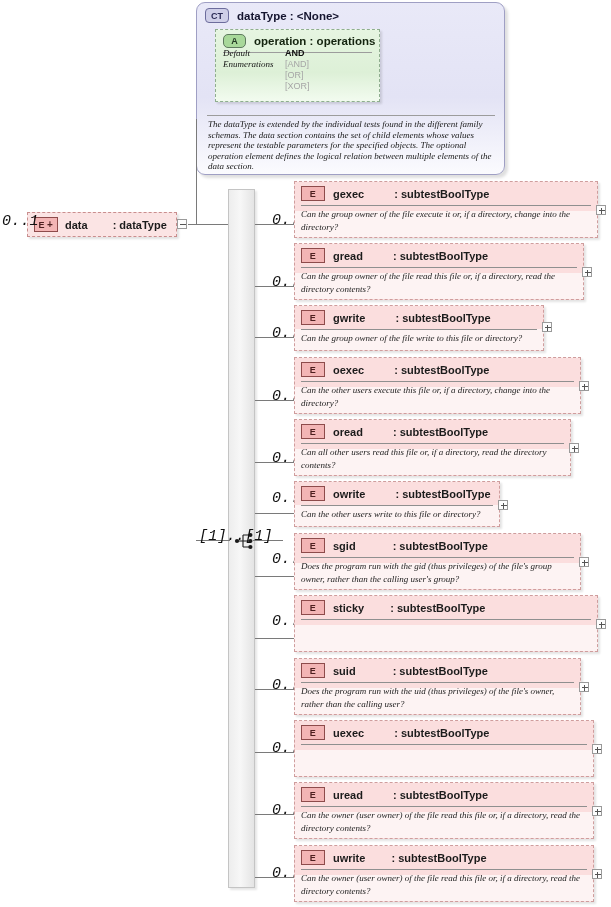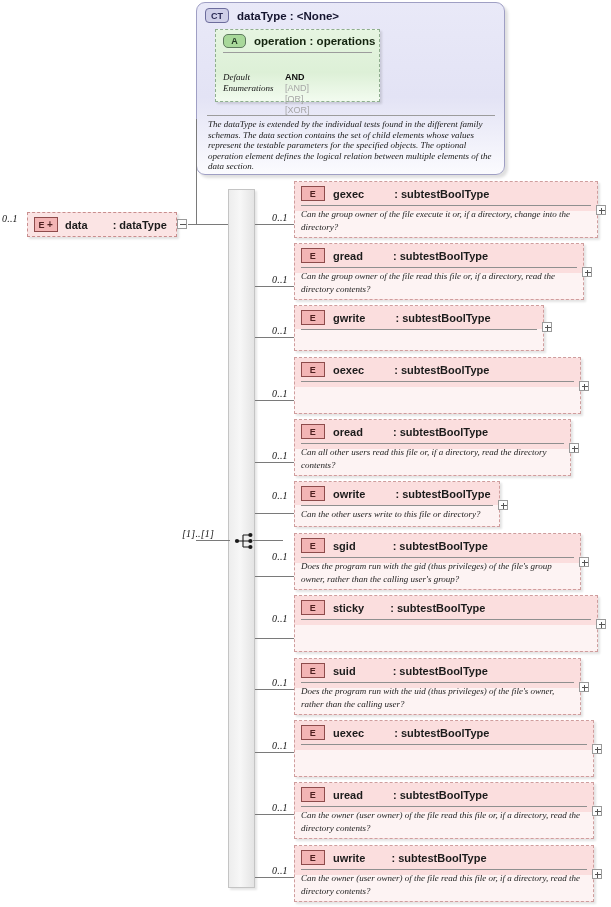--- a/index.html
+++ b/index.html
@@ -9,22 +9,22 @@
     -webkit-font-smoothing:antialiased;
   }
   .canvas{position:absolute;left:0;top:0;width:611px;height:907px;}
 
   
   .ln-h{position:absolute;height:0;border-top:1px solid #7a7a7a;}
   .ln-v{position:absolute;width:0;border-left:1px solid #7a7a7a;}
 
   
   .occ{
-    position:absolute;font-style:italic;font-size:10px;color:#111;
-    font-family:Liberation Serif, serif;letter-spacing:.2px;
+    position:absolute;font-style:italic;font-size:15px;color:#111;
+    font-family:Liberation Mono, monospace;letter-spacing:.2px;
     white-space:nowrap;
   }
 
   
   .exp{
     position:absolute;width:10px;height:10px;background:#fdfdfd;
     border:1px solid #9a9a9a;box-sizing:border-box;
   }
   .exp::before{
     content:"";position:absolute;left:2px;top:4px;width:6px;height:0;
@@ -87,21 +87,21 @@
   }
   .attr-head{position:absolute;left:7px;top:4px;display:flex;align-items:center;gap:8px;}
   .badge-a{
     display:flex;align-items:center;justify-content:center;
     width:23px;height:14px;border:1px solid #5e7a5e;border-radius:5px;
     background:#a8d89a;font-size:9px;font-weight:bold;color:#243a24;
     font-family:"Liberation Sans",sans-serif;box-sizing:border-box;
   }
   .attr-label{font-size:11.5px;font-weight:bold;color:#14240f;white-space:nowrap;}
   .attr-rule{position:absolute;left:7px;right:7px;top:22px;border-top:1px solid #9c9c9c;}
-  .attr-rows{position:absolute;left:7px;top:42px;}
+  .attr-rows{position:absolute;left:7px;top:18px;}
   .attr-row{display:flex;align-items:flex-start;line-height:11px;height:11px;}
   .attr-key{
     width:62px;flex:none;font-style:italic;font-size:9px;color:#141414;
     font-family:"Liberation Serif","DejaVu Serif",serif;
   }
   .attr-val{font-size:9px;font-weight:bold;color:#111;font-family:"Liberation Sans",sans-serif;text-align:right;}
   .attr-enum{font-size:9px;color:#a6a6a6;font-family:"Liberation Sans",sans-serif;}
 
   
   .ct-doc-rule{position:absolute;border-top:1px solid #9c9c9c;}
@@ -198,21 +198,21 @@
   <div class="ln-h" style="left:196px;top:540px;width:34px;"></div>
   <div class="ln-h" style="left:253px;top:540px;width:30px;"></div>
 
   <svg class="seq-icon" style="left:234px;top:530px;" width="22" height="22" viewBox="0 0 22 22">
     <path d="M3 11 H9 M9 5 H15 M9 11 H15 M9 17 H15 M9 5 V17" stroke="#1a1a1a" stroke-width="1.1" fill="none"></path>
     <circle cx="3" cy="11" r="2.1" fill="#1a1a1a"></circle>
     <circle cx="16.4" cy="5" r="2.1" fill="#1a1a1a"></circle>
     <circle cx="16.4" cy="11" r="2.1" fill="#1a1a1a"></circle>
     <circle cx="16.4" cy="17" r="2.1" fill="#1a1a1a"></circle>
   </svg>
-  <div class="occ" style="left:182px;top:528px;">[1]..[1]</div>
+  <div class="occ" style="left:199px;top:528px;">[1]..[1]</div>
 
   <div class="ln-h" style="left:255px;top:224px;width:39px;"></div>
   <div class="occ" style="left:272px;top:212px;">0..1</div>
   <div class="child" style="left:294px;top:181px;width:304px;height:57px;">
     <div class="child-head">
       <span class="badge-e">E</span>
       <span class="child-name">gexec</span>
       <span class="child-type" style="margin-left:22px;">: subtestBoolType</span>
     </div>
     <div class="child-rule"></div>
@@ -235,32 +235,34 @@
 
   <div class="ln-h" style="left:255px;top:337px;width:39px;"></div>
   <div class="occ" style="left:272px;top:325px;">0..1</div>
   <div class="child" style="left:294px;top:305px;width:250px;height:46px;">
     <div class="child-head">
       <span class="badge-e">E</span>
       <span class="child-name">gwrite</span>
       <span class="child-type" style="margin-left:22px;">: subtestBoolType</span>
     </div>
     <div class="child-rule"></div>
+    <div class="child-doc">Can the group owner of the file write to this file or directory?</div>
   </div>
   <div class="exp plus" style="left:542px;top:322px;"></div>
 
   <div class="ln-h" style="left:255px;top:400px;width:39px;"></div>
   <div class="occ" style="left:272px;top:388px;">0..1</div>
   <div class="child" style="left:294px;top:357px;width:287px;height:57px;">
     <div class="child-head">
       <span class="badge-e">E</span>
       <span class="child-name">oexec</span>
       <span class="child-type" style="margin-left:22px;">: subtestBoolType</span>
     </div>
     <div class="child-rule"></div>
+    <div class="child-doc">Can the other users execute this file or, if a directory, change into the directory?</div>
   </div>
   <div class="exp plus" style="left:579px;top:381px;"></div>
 
   <div class="ln-h" style="left:255px;top:462px;width:39px;"></div>
   <div class="occ" style="left:272px;top:450px;">0..1</div>
   <div class="child" style="left:294px;top:419px;width:277px;height:57px;">
     <div class="child-head">
       <span class="badge-e">E</span>
       <span class="child-name">oread</span>
       <span class="child-type" style="margin-left:22px;">: subtestBoolType</span>

